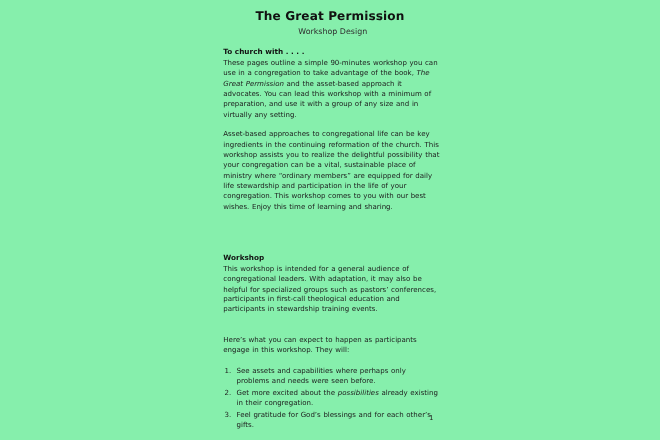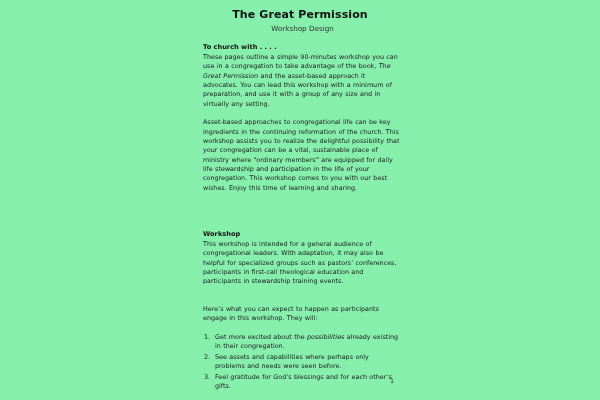--- a/index.html
+++ b/index.html
@@ -142,22 +142,22 @@
     </div>
 
     <div class="block-audience">
       <div class="section-heading">Workshop</div>
       <p class="para"><span>This workshop is intended for a general audience of congregational leaders.  With adaptation, it may also be helpful for specialized groups such as pastors’ conferences, participants in first-call theological education and participants in stewardship training events.</span></p>
     </div>
 
     <div class="block-outcomes">
       <p class="para"><span>Here’s what you can expect to happen as participants engage in this workshop.  They will:</span></p>
       <ol class="outcome-list">
+          <li><span>See assets and capabilities where perhaps only problems and needs were seen before.</span></li>
           <li><span>Get more excited about the </span><em>possibilities</em><span> already existing in their congregation.</span></li>
-          <li><span>See assets and capabilities where perhaps only problems and needs were seen before.</span></li>
           <li><span>Feel gratitude for God’s blessings and for each other’s gifts.</span></li>
         </ol>
     </div>
 
   </div>
 
   <div class="page-number">1</div>
 
 </div>
 

